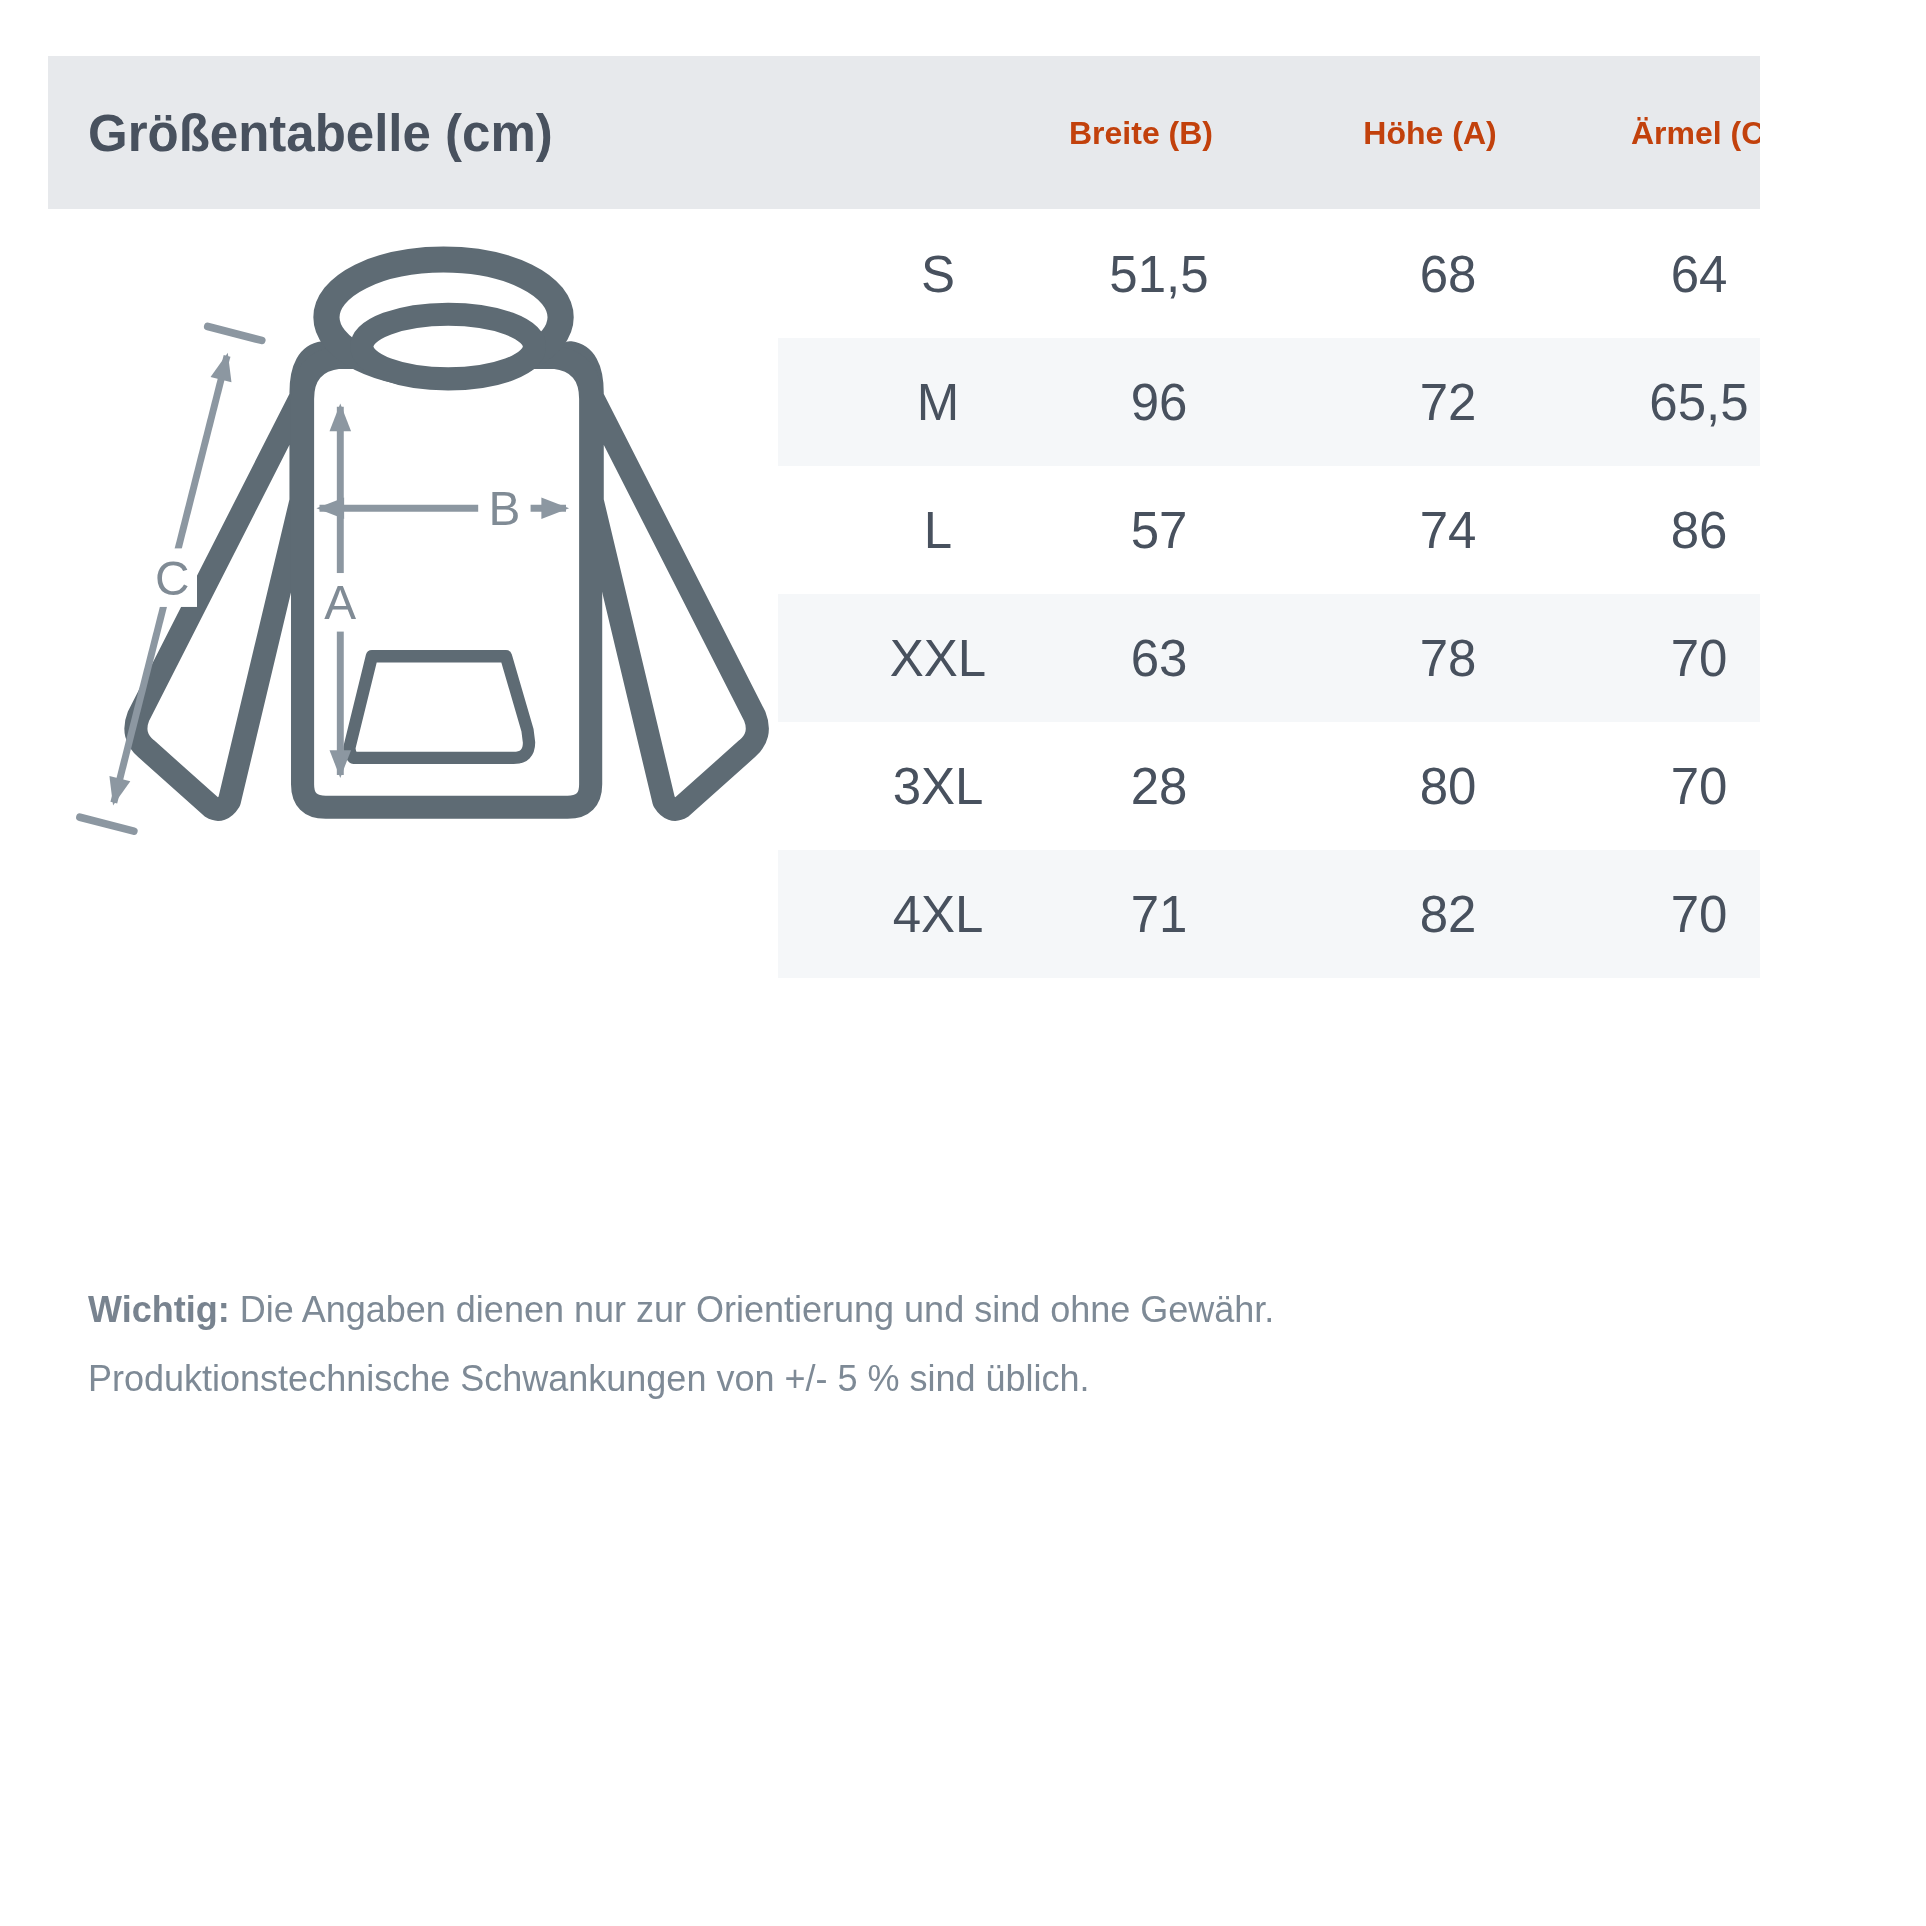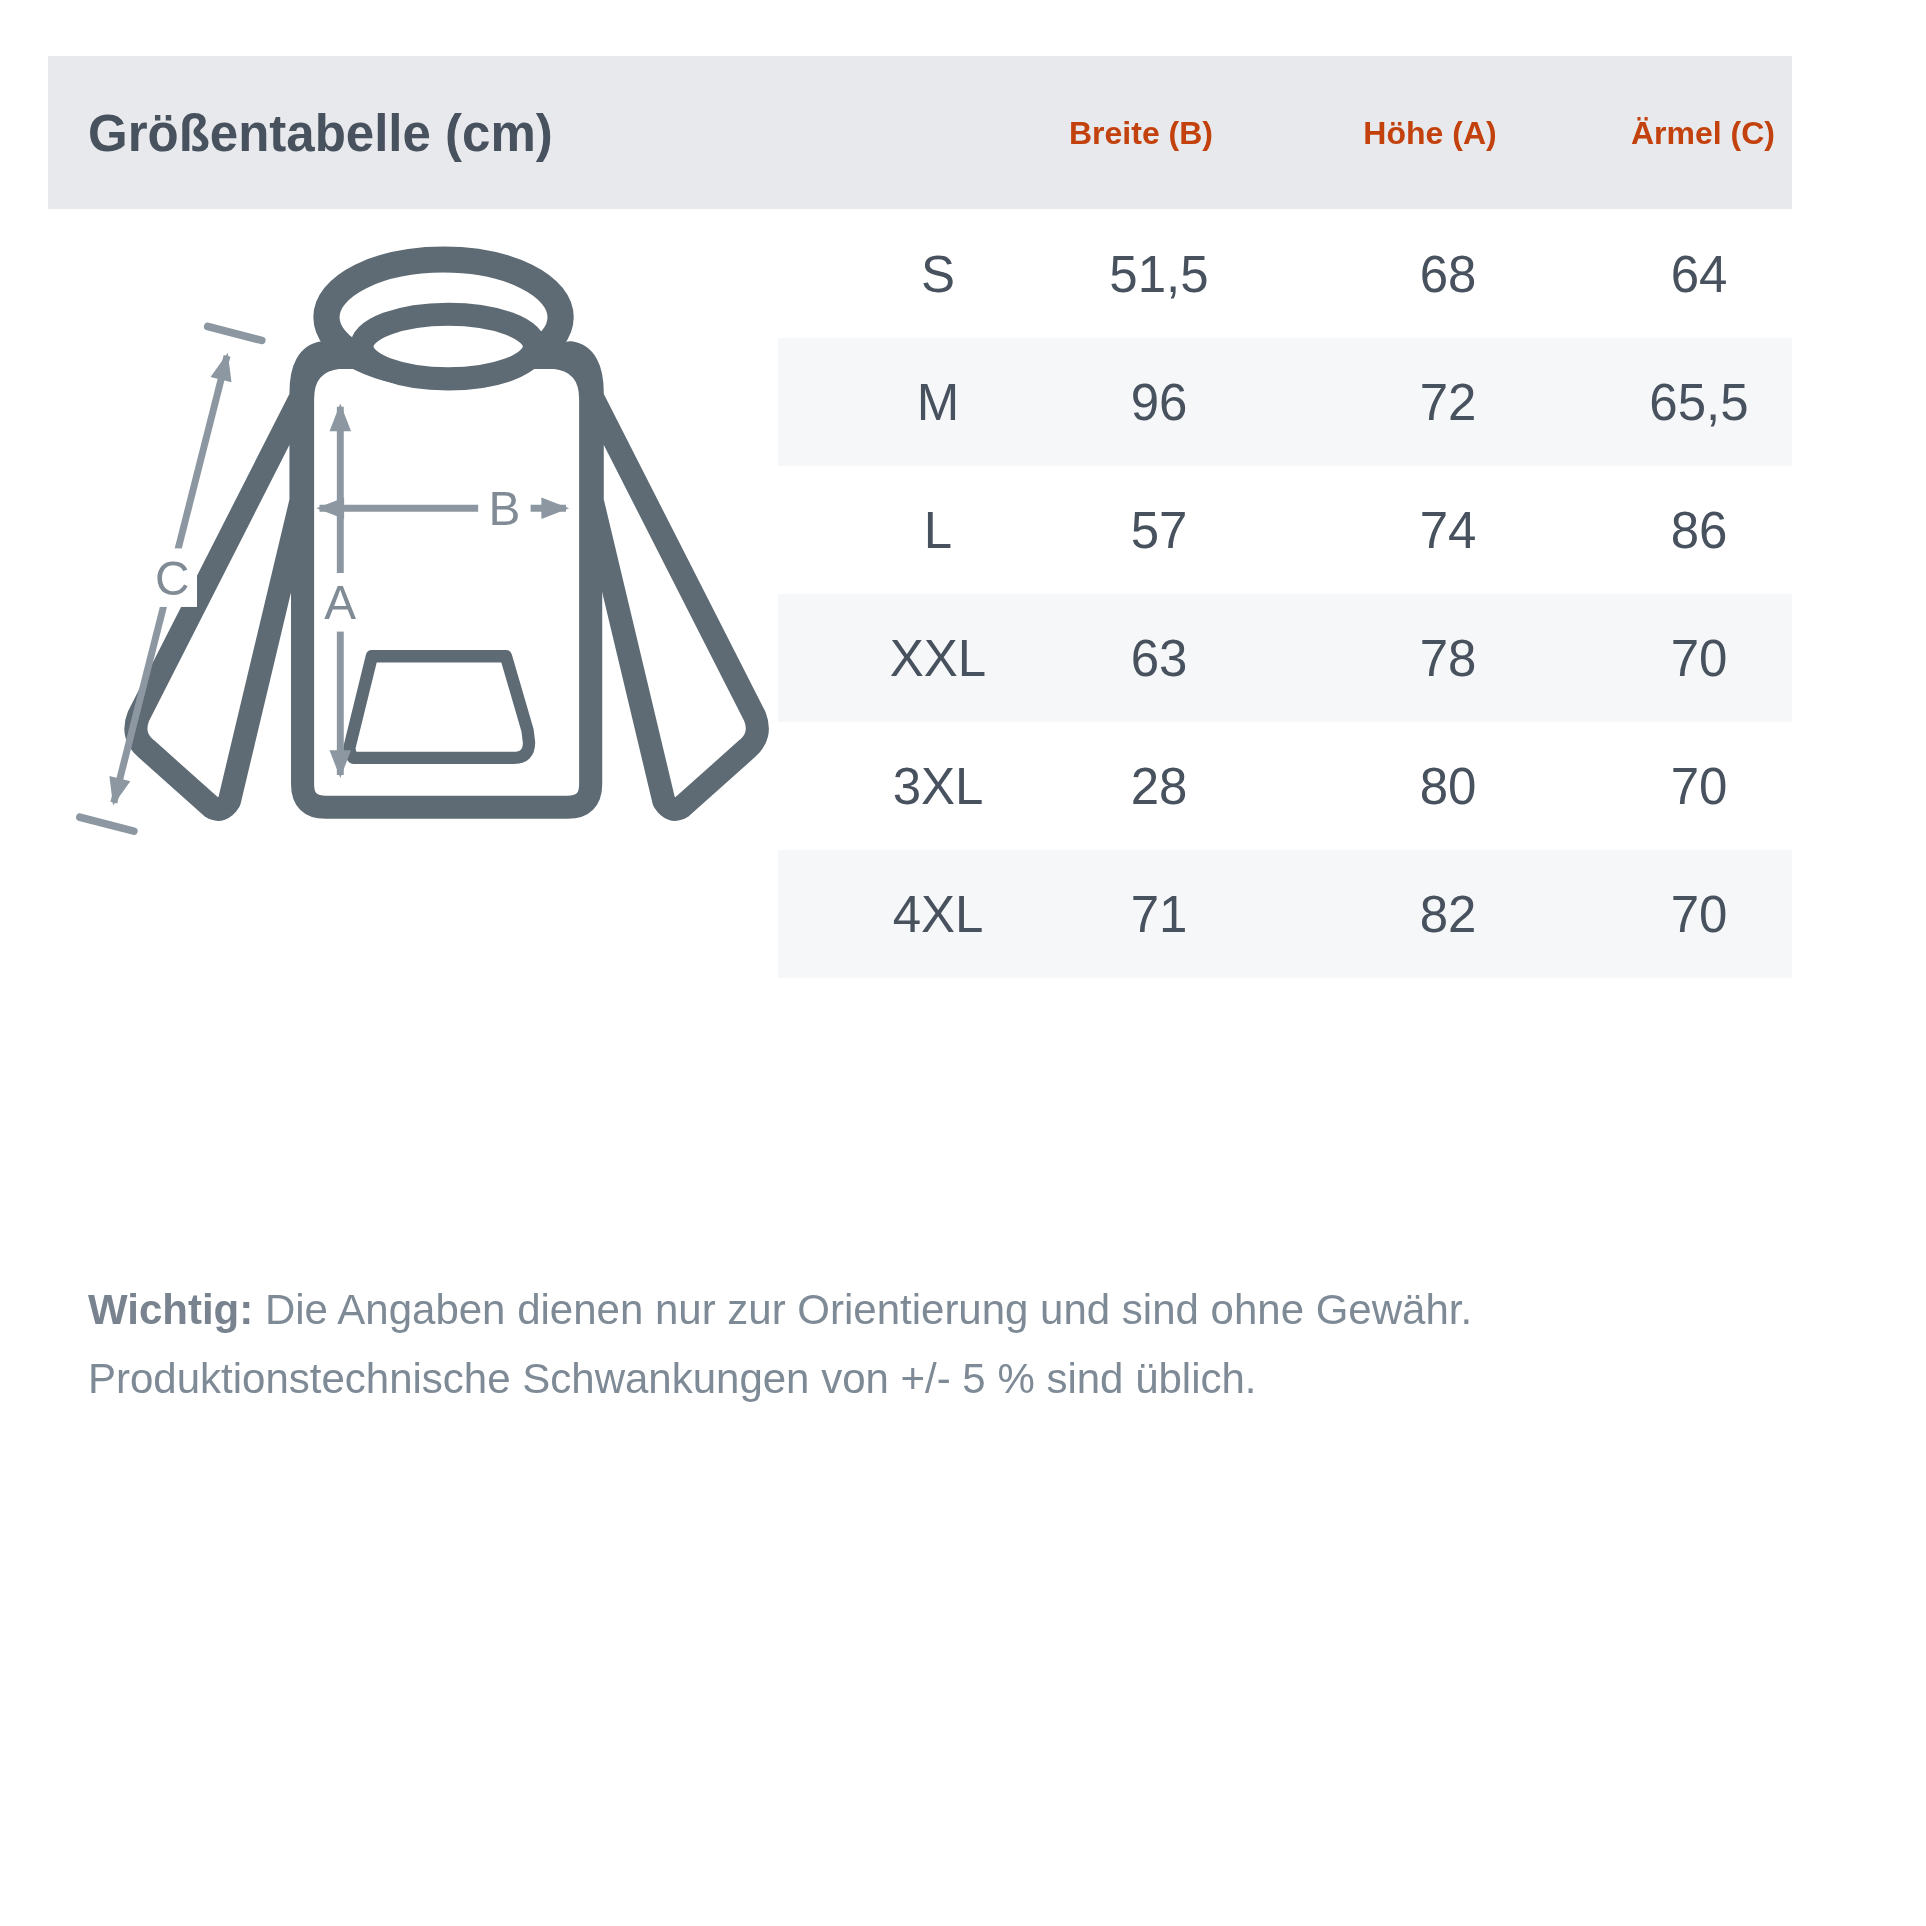--- a/index.html
+++ b/index.html
@@ -1,17 +1,17 @@
 <!DOCTYPE html>
 <html style="font-size:12.3px"><head>
 <meta charset="utf-8">
 <style>
   html,body{margin:0;padding:0;background:#ffffff;}
   #screen{position:relative;width:1760px;height:1926px;background:#ffffff;overflow:hidden;
-          font-family:"Liberation Sans", sans-serif;padding-left:32px;}
+          font-family:"Liberation Sans", sans-serif;}
 
   
   .header-bar{position:absolute;left:48px;top:56px;width:1846px;height:153px;background:#e7e9ec;}
   .title{position:absolute;left:40px;top:50%;transform:translateY(-50%);
          font-size:51px;font-weight:bold;color:#48515e;white-space:nowrap;}
   .col-head{position:absolute;top:50%;transform:translate(-50%,-50%);
             font-size:32px;font-weight:bold;color:#c2410c;white-space:nowrap;}
   .col-head.c1{left:1093px;}
   .col-head.c2{left:1382px;}
   .col-head.c3{left:1655px;text-align:right;}
@@ -25,21 +25,21 @@
   .cell.size{left:160px;}
   .cell.breite{left:381px;}
   .cell.hoehe{left:670px;}
   .cell.aermel{left:921px;}
 
   
   .diagram{position:absolute;left:69px;top:231px;width:709px;height:624px;}
 
   
   .note{position:absolute;left:88px;top:1275px;width:1803px;
-        font-size:42px;line-height:69px;color:#7e8a96;}
+        font-size:36px;line-height:69px;color:#7e8a96;}
   .note b{font-weight:bold;color:#78838f;}
 </style>
 </head>
 <body>
 
 <div id="screen">
 
   <div class="header-bar">
     <div class="title">Größentabelle (cm)</div>
     <div class="col-head c1">Breite (B)</div>

